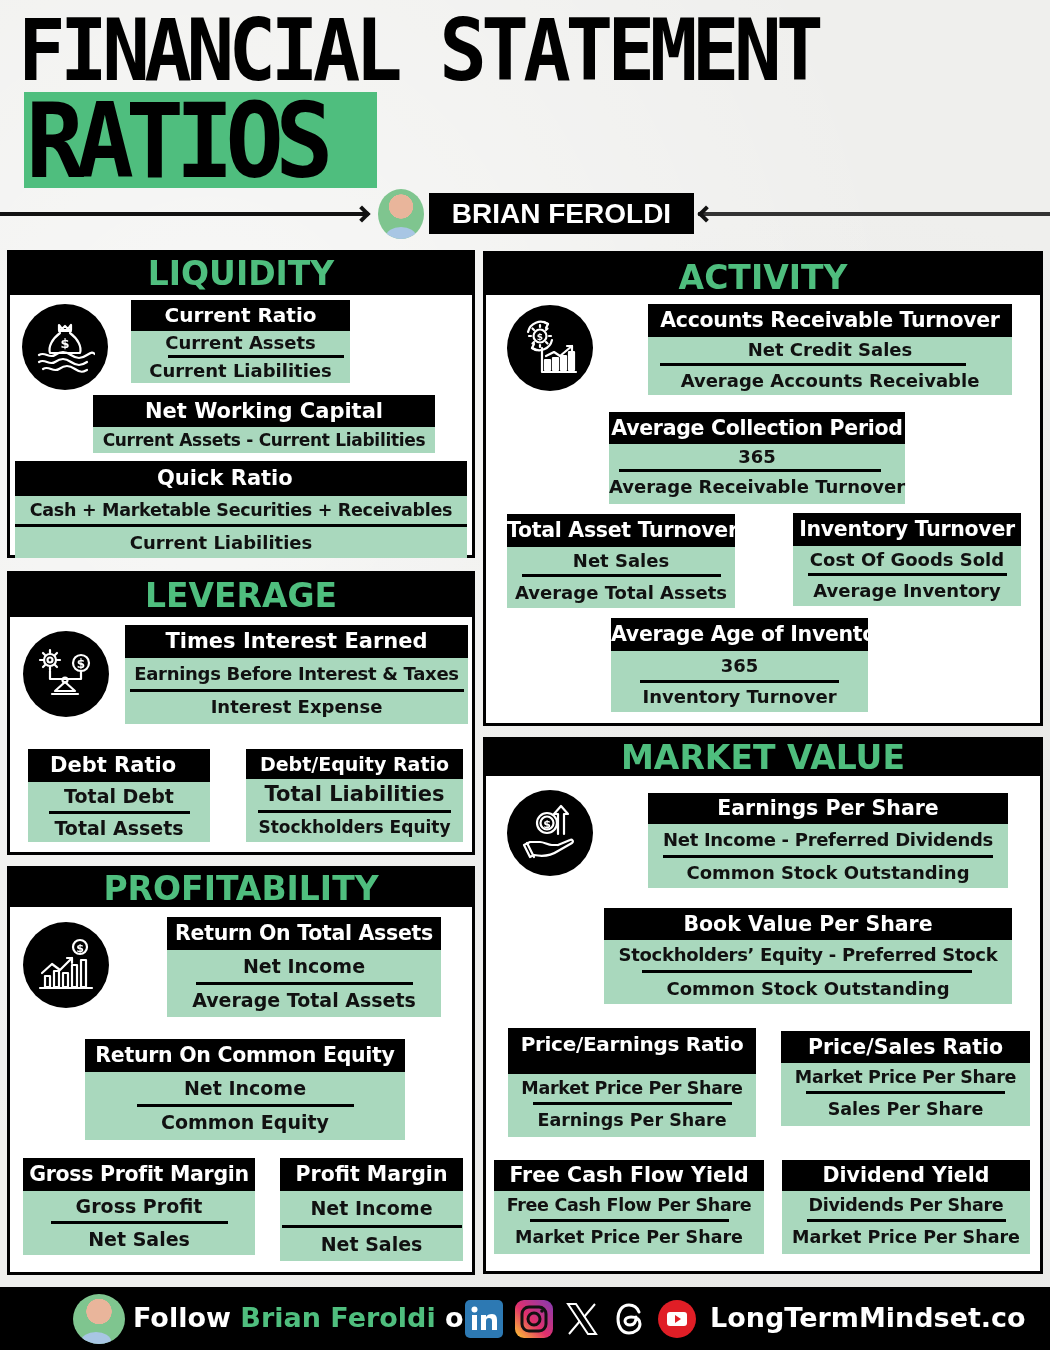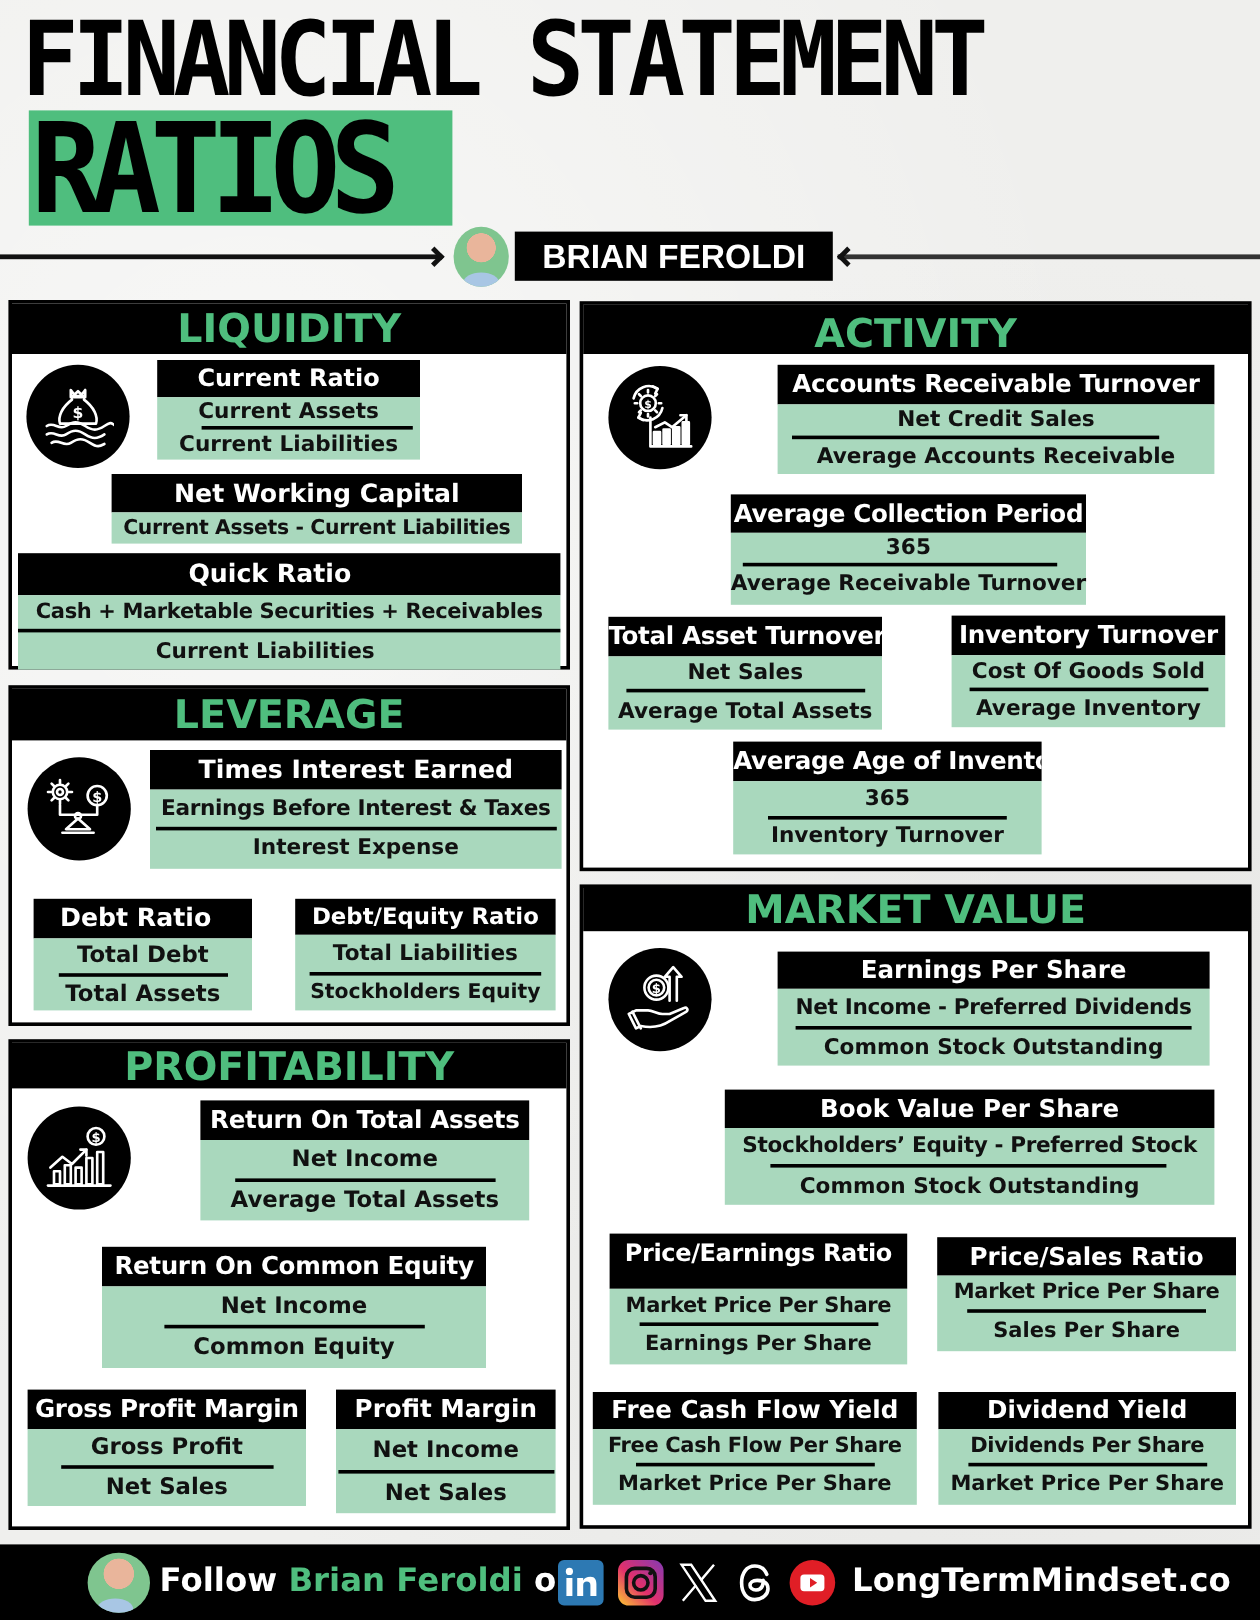--- a/index.html
+++ b/index.html
@@ -173,21 +173,21 @@
     <div class="rbody" style="height:66px;">
       <div class="num" style="font-size:18px; line-height:31px; letter-spacing:-0.3px;">Earnings Before Interest &amp; Taxes</div>
       <div class="bar" style="width:334px;"></div>
       <div class="den" style="font-size:18px; line-height:30px;">Interest Expense</div>
     </div>
   </div>
 
   <div class="rbox" style="left:236px; top:175px; width:217px;">
     <div class="rname" style="font-size:19px; height:30px; line-height:30px;">Debt/Equity Ratio</div>
     <div class="rbody" style="height:63px;">
-      <div class="num" style="font-size:18px; line-height:31px;">Total Liabilities</div>
+      <div class="num" style="font-size:21px; line-height:31px;">Total Liabilities</div>
       <div class="bar" style="width:193px;"></div>
       <div class="den" style="font-size:17px; line-height:28px;">Stockholders Equity</div>
     </div>
   </div>
 </div>
 
 <div class="panel" style="left:7px; top:866px; width:468px; height:409px;">
   <div class="panel-head" style="height:38px; font-size:33px; line-height:40px;">PROFITABILITY</div>
   <div class="icon-circle" style="left:13px; top:53px;">
     <svg viewBox="0 0 60 60" fill="none" stroke="#fff" stroke-width="2.2" stroke-linecap="round" stroke-linejoin="round">

